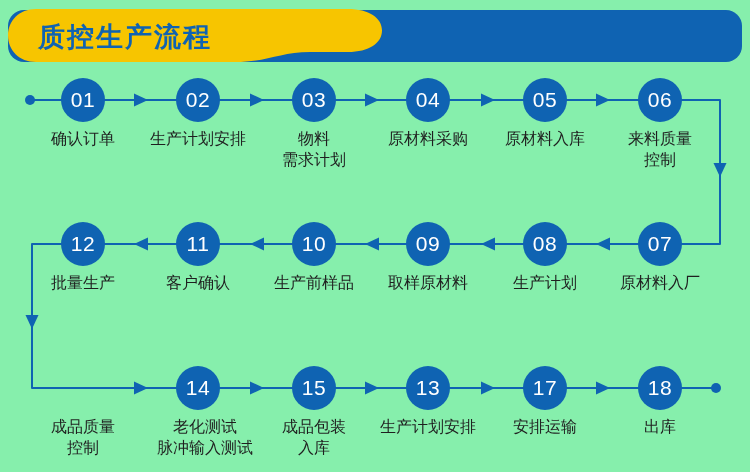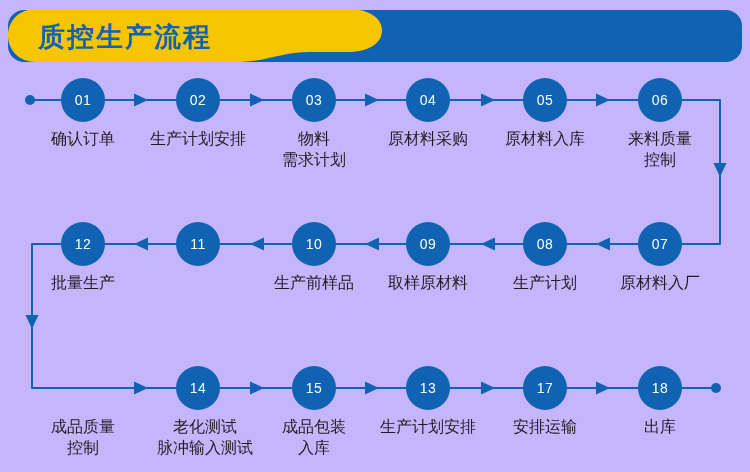--- a/index.html
+++ b/index.html
@@ -1,39 +1,39 @@
 <!DOCTYPE html>
 <html><head>
 <meta charset="utf-8">
 <style>
   html,body{margin:0;padding:0;background:#ffffff;}
   .canvas{
     position:relative;
     width:750px;height:472px;
-    background:#c4b5fd;
+    background:#86efac;
     overflow:hidden;
     font-family:"Liberation Sans","DejaVu Sans",sans-serif;
   }
   
   .header-bar{
     position:absolute;left:8px;top:10px;width:734px;height:52px;
     background:#0f63b2;border-radius:16px;
   }
   .header-pill{position:absolute;left:0;top:0;width:400px;height:72px;}
   .header-title{
     position:absolute;left:38px;top:20px;width:330px;height:36px;
     font-size:27px;font-weight:700;color:#0f63b2;
     letter-spacing:2px;line-height:34px;white-space:nowrap;
   }
   
   .connectors{position:absolute;left:0;top:0;width:750px;height:472px;}
   .node-circle{
     position:absolute;width:44px;height:44px;border-radius:50%;
     background:#0f63b2;color:#ffffff;
-    font-size:14px;font-weight:400;letter-spacing:0.5px;
+    font-size:21px;font-weight:400;letter-spacing:0.5px;
     display:flex;align-items:center;justify-content:center;
     z-index:2;
   }
   .node-label{
     position:absolute;width:150px;
     text-align:center;font-size:16px;font-weight:400;color:#1f1f1f;
     line-height:21px;white-space:pre-line;z-index:2;
   }
 </style>
 </head>
@@ -94,20 +94,21 @@
   <div class="node-circle" style="left:638px;top:222px">07</div>
   <div class="node-circle" style="left:523px;top:222px">08</div>
   <div class="node-circle" style="left:406px;top:222px">09</div>
   <div class="node-circle" style="left:292px;top:222px">10</div>
   <div class="node-circle" style="left:176px;top:222px">11</div>
   <div class="node-circle" style="left:61px;top:222px">12</div>
   <div class="node-label" style="left:585px;top:272px">原材料入厂</div>
   <div class="node-label" style="left:470px;top:272px">生产计划</div>
   <div class="node-label" style="left:353px;top:272px">取样原材料</div>
   <div class="node-label" style="left:239px;top:272px">生产前样品</div>
+  <div class="node-label" style="left:123px;top:272px">客户确认</div>
   <div class="node-label" style="left:8px;top:272px">批量生产</div>
 
   <div class="node-circle" style="left:176px;top:366px">14</div>
   <div class="node-circle" style="left:292px;top:366px">15</div>
   <div class="node-circle" style="left:406px;top:366px">13</div>
   <div class="node-circle" style="left:523px;top:366px">17</div>
   <div class="node-circle" style="left:638px;top:366px">18</div>
   <div class="node-label" style="left:8px;top:416px">成品质量
 控制</div>
   <div class="node-label" style="left:130px;top:416px">老化测试

